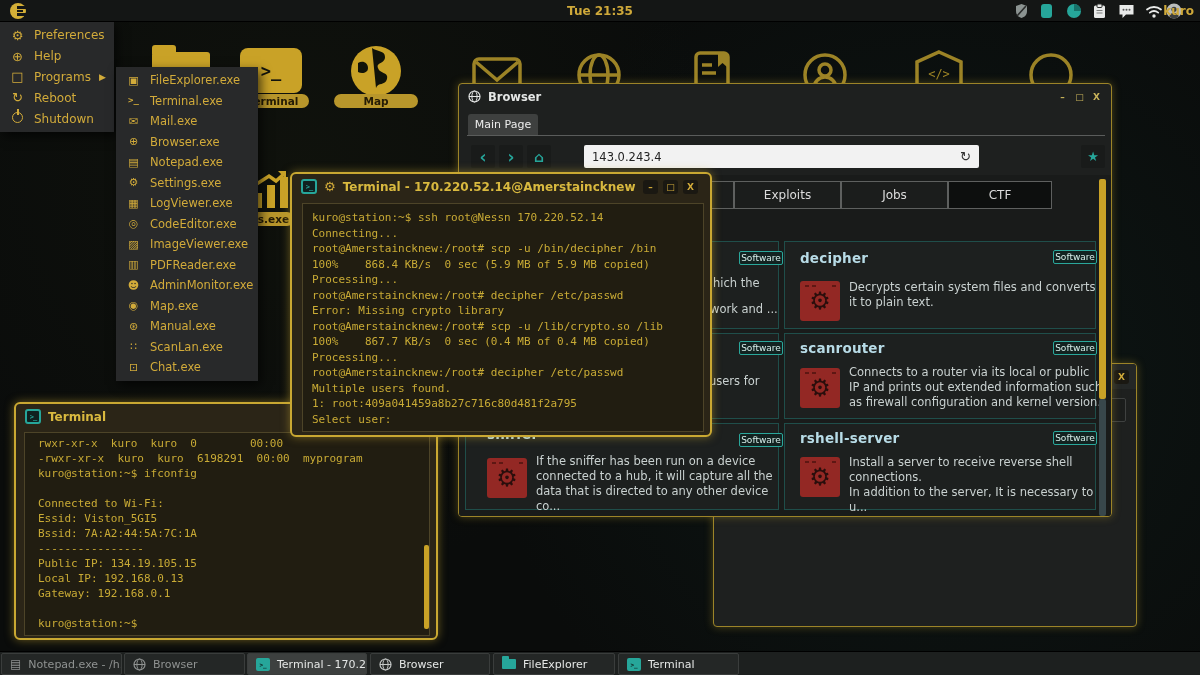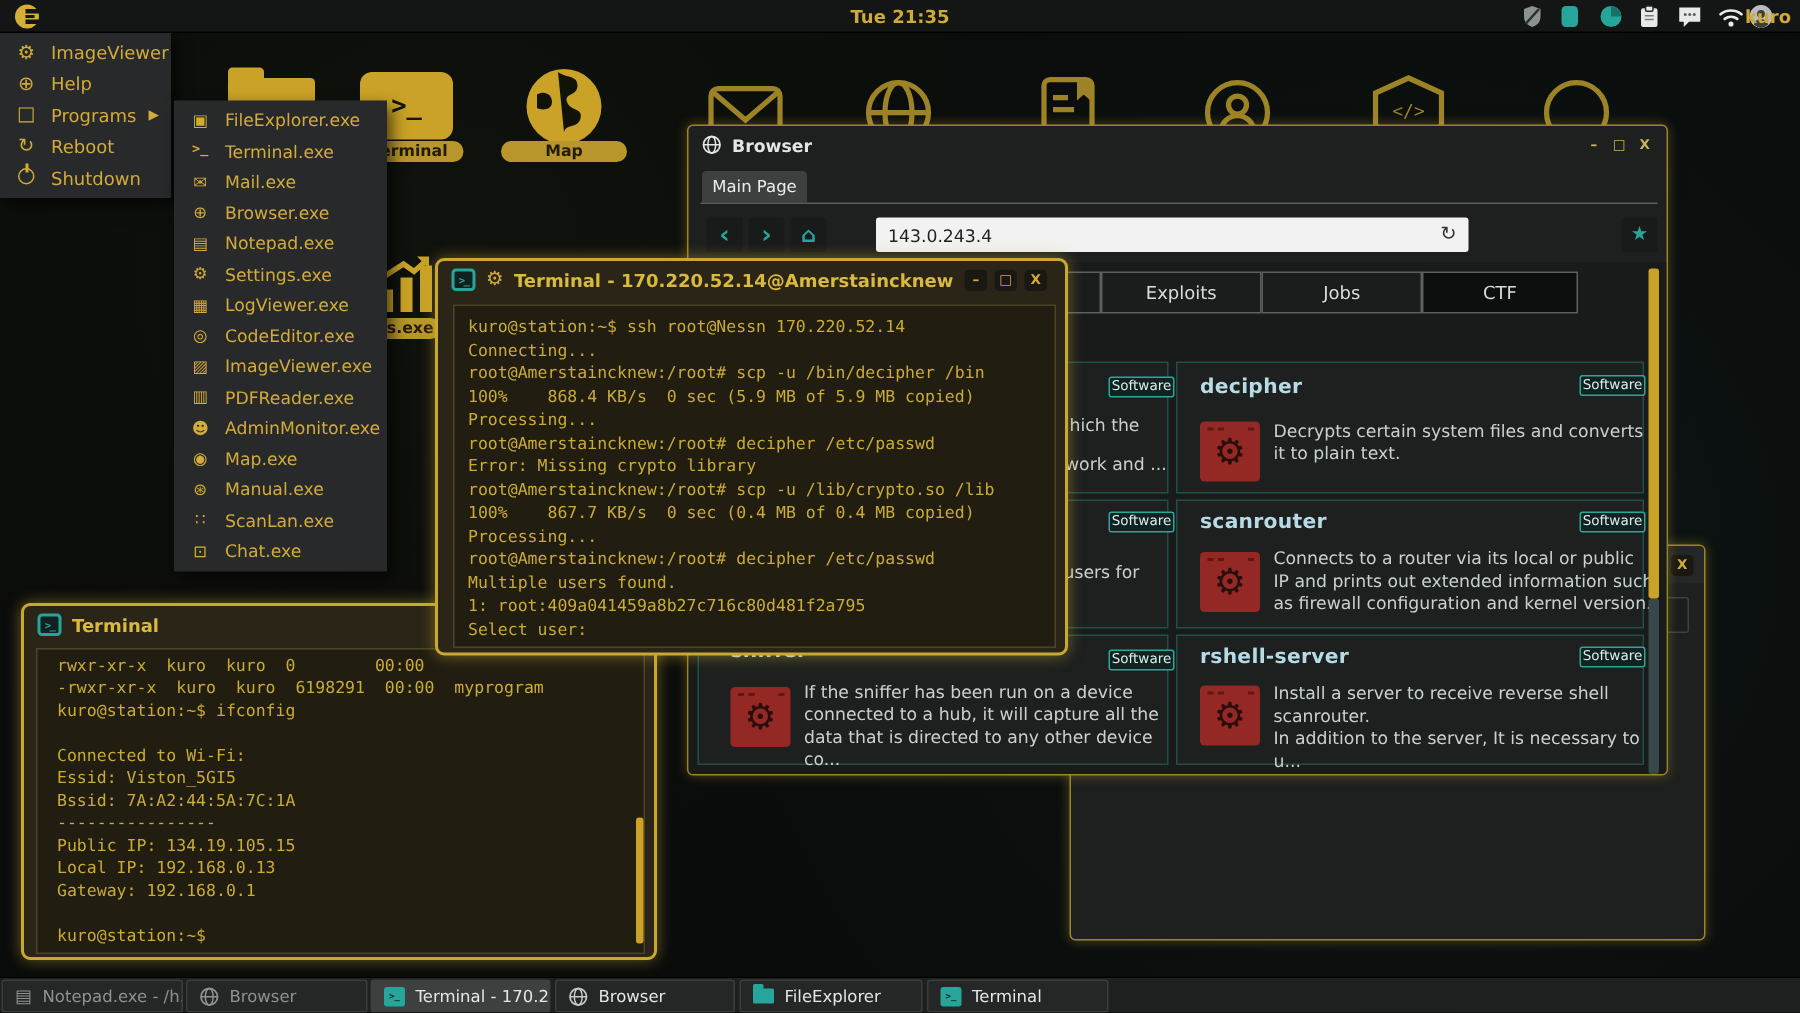--- a/index.html
+++ b/index.html
@@ -235,21 +235,21 @@
         <span>⚙</span>
       </div>
     <div class="desc" style="left:64px;top:31px;width:254px;">Connects to a router via its local or public IP and prints out extended information such as firewall configuration and kernel version.</div>
   </div>
   <div class="card" style="left:325px;top:339px;width:312px;height:87px;">
     <span class="card-title" style="left:15px;top:6px;">rshell-server</span>
     <span class="badge" style="left:268px;top:7px;">Software</span>
     <div class="sw-icon" style="left:15px;top:33px;">
         <span>⚙</span>
       </div>
-    <div class="desc" style="left:64px;top:31px;width:252px;">Install a server to receive reverse shell scanrouter.
+    <div class="desc" style="left:64px;top:31px;width:252px;">Install a server to receive reverse shell connections.
 In addition to the server, It is necessary to u...</div>
   </div>
 
   <div class="scroll-track" style="left:640px;top:315px;width:7px;height:117px;"></div>
   <div class="scroll-thumb" style="left:640px;top:95px;width:7px;height:220px;"></div>
 </div>
 
 <div class="t-win" style="left:14px;top:402px;width:424px;height:238px;z-index:4;">
   <div class="titlebar">
     <span class="term-ic">
@@ -296,21 +296,21 @@
 Processing...
 root@Amerstaincknew:/root# decipher /etc/passwd
 Multiple users found.
 1: root:409a041459a8b27c716c80d481f2a795
 Select user:</pre>
 </div>
 
 <div class="menu mainmenu">
   <div class="menu-item">
     <span class="mi-glyph">⚙</span>
-    <span>ImageViewer</span>
+    <span>Preferences</span>
   </div>
   <div class="menu-item">
     <span class="mi-glyph">⊕</span>
     <span>Help</span>
   </div>
   <div class="menu-item">
     <span class="mi-glyph">□</span>
     <span>Programs</span>
     <span class="menu-arrow">▶</span>
   </div>

